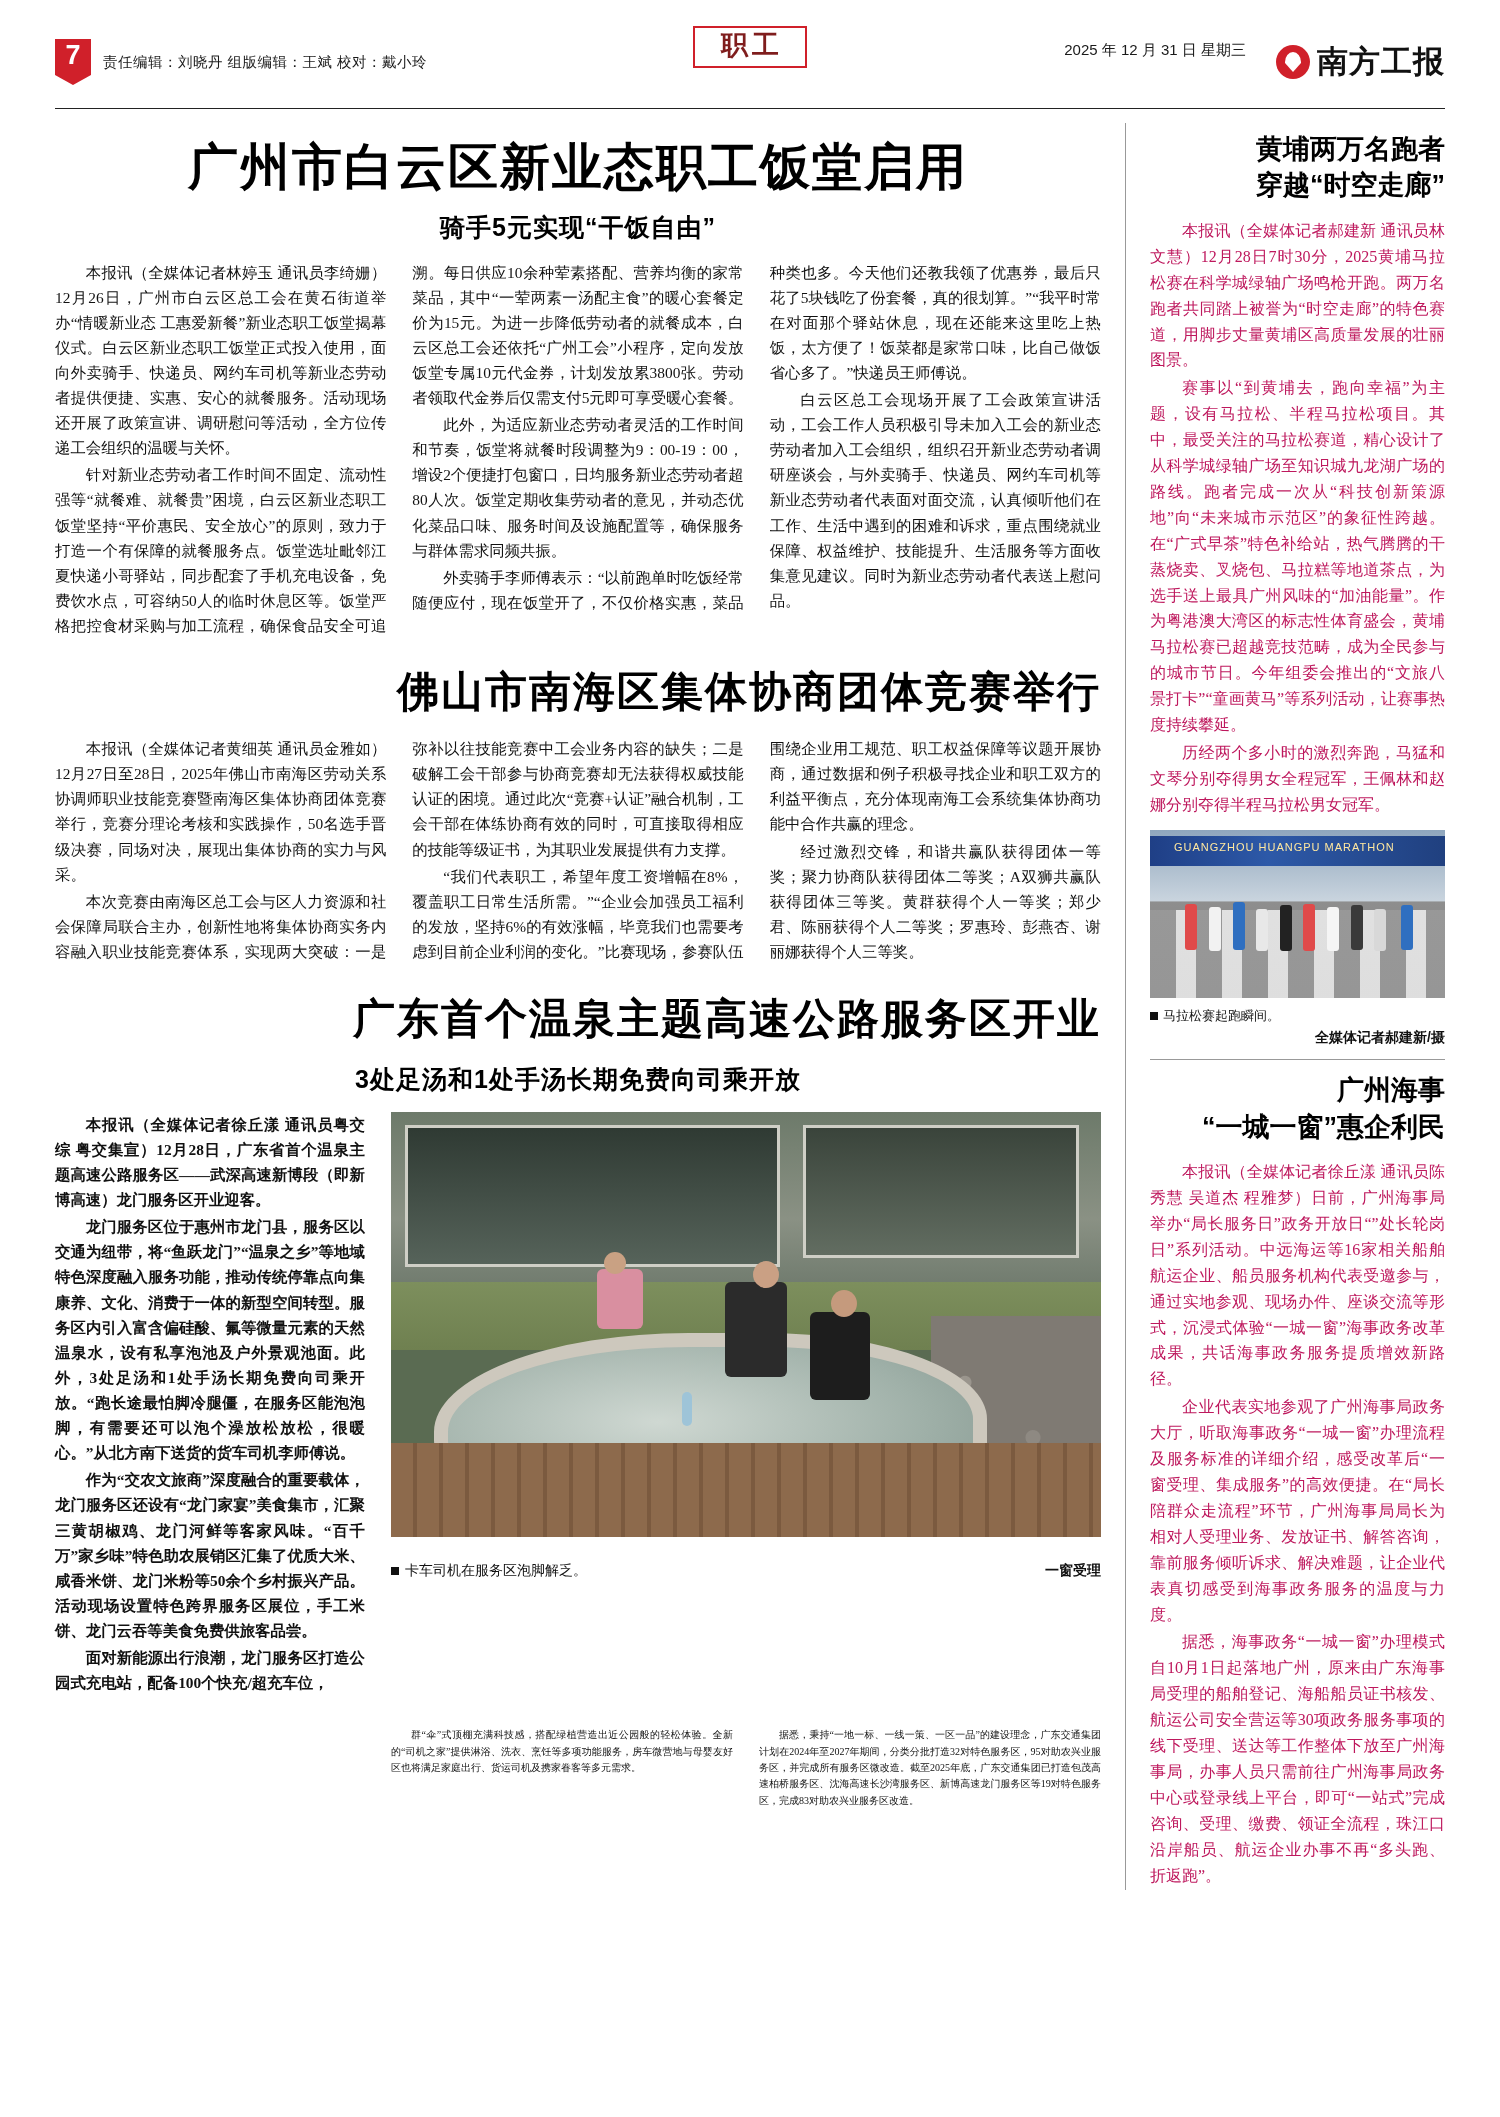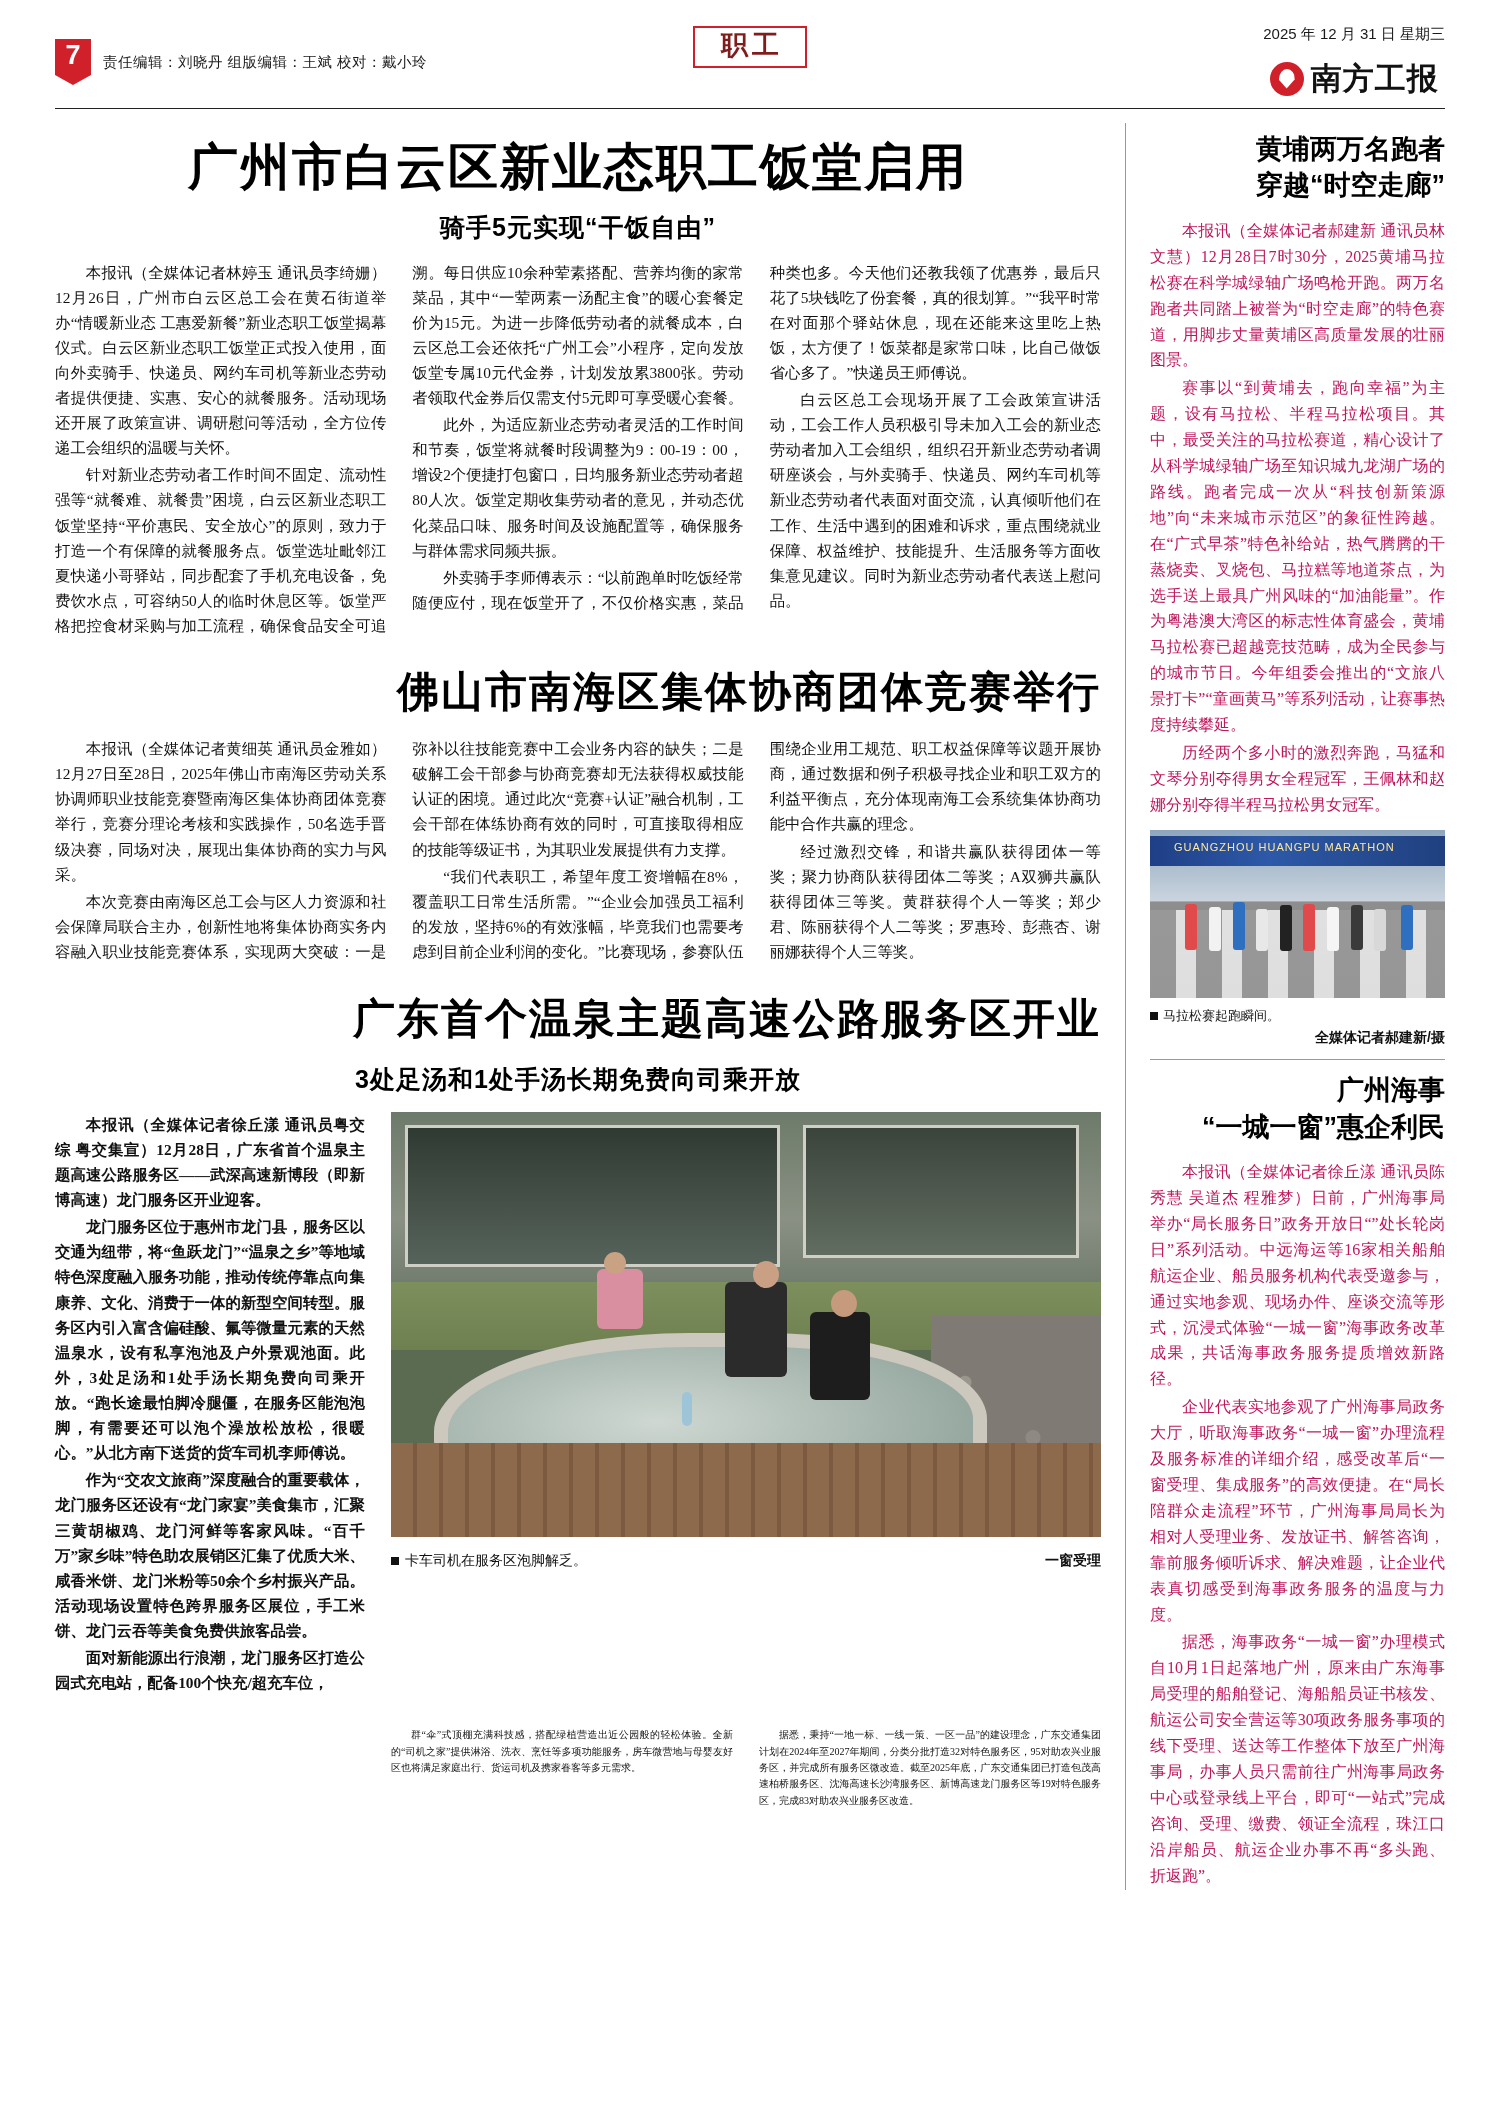--- a/index.html
+++ b/index.html
@@ -64,23 +64,21 @@
     font-family: "Liberation Sans", sans-serif;
     font-weight: bold;
     font-size: 27px;
     letter-spacing: 4px;
     padding: 3px 22px 5px 26px;
     line-height: 1.1;
   }
   .mast-right {
     margin-left: auto;
     display: flex;
-    align-items: center;
-    gap: 14px;
-    flex-direction: column;
+    gap: 30px;
   }
   .mast-date {
     font-family: "Liberation Sans", sans-serif;
     font-size: 15px;
     color: #1a1a1a;
     white-space: nowrap;
   }
   .logo-wrap {
     display: flex;
     align-items: center;
@@ -296,21 +294,21 @@
   }
   .person {
     position: absolute;
     border-radius: 6px;
   }
   .caption-row {
     display: flex;
     justify-content: space-between;
     align-items: baseline;
     font-size: 14px;
-    margin-top: 15px;
+    margin-top: 25px;
     padding-bottom: 6px;
   }
   .caption-row .sq {
     display: inline-block;
     width: 8px; height: 8px;
     background: #111;
     margin-right: 6px;
   }
   .caption-credit {
     font-family: "Liberation Sans", sans-serif;

